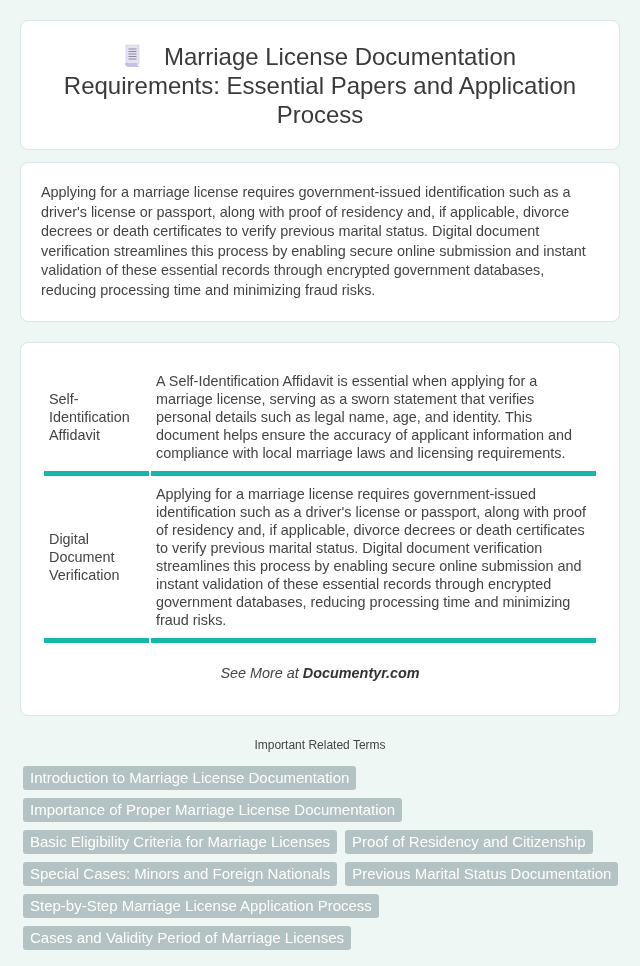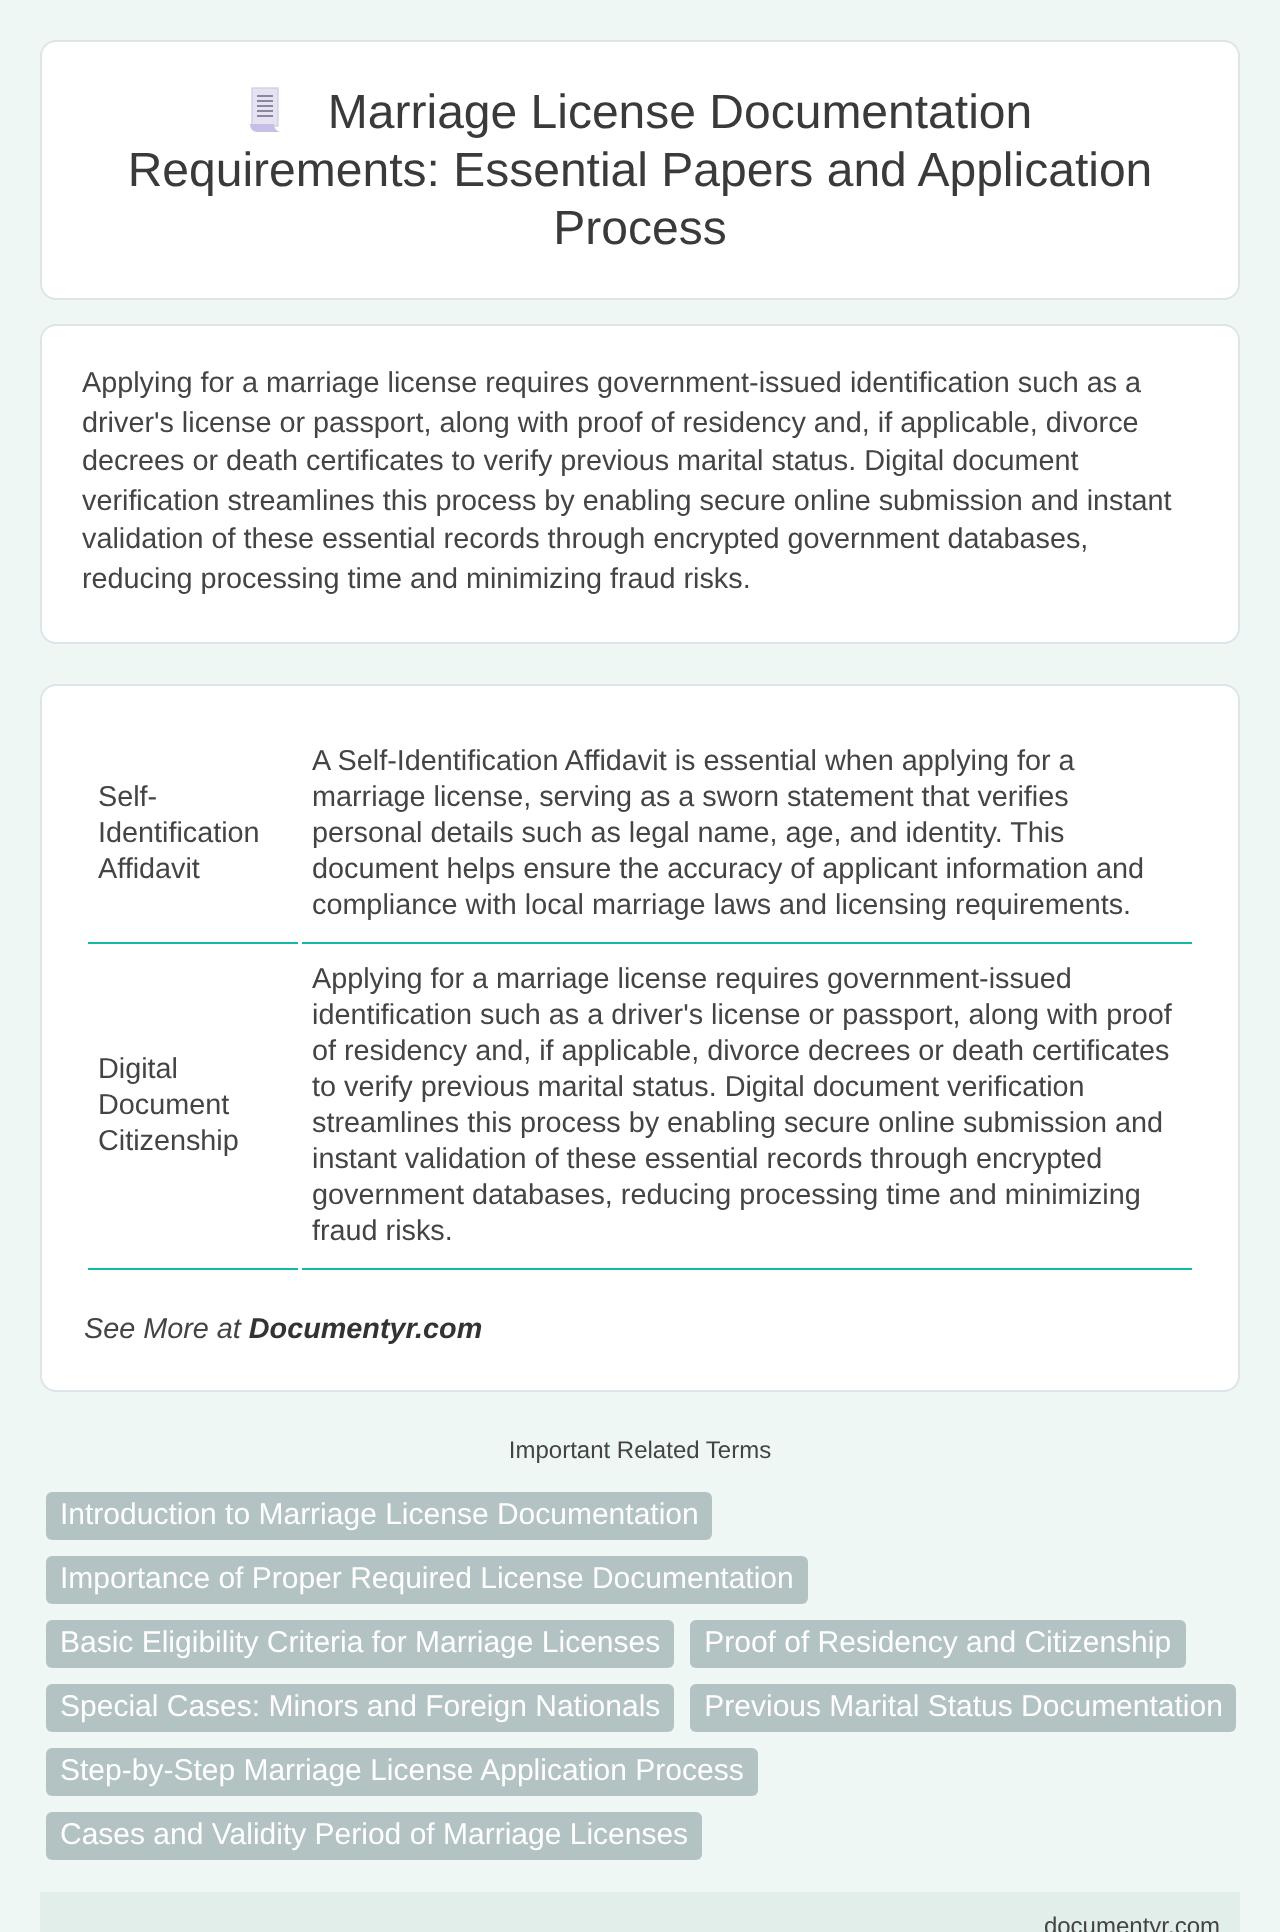--- a/index.html
+++ b/index.html
@@ -51,32 +51,33 @@
     }
     table {
       width: 100%;
       border-collapse: separate;
       border-spacing: 2px 0;
       font-size: 14.4px;
       line-height: 18px;
       color: #444;
     }
     td {
-      border-bottom: 1px solid #14b8a6;
+      border-bottom: 5px solid #14b8a6;
       vertical-align: middle;
       padding: 9px 5px 9px 5px;
     }
     td.term { width: 105px; padding-left: 5px; }
     td.desc { padding-left: 5px; padding-right: 8px; }
     .see-more {
+      text-align: center;
       font-style: italic;
       font-size: 14.4px;
       color: #444;
       margin-top: 22px;
-      margin-bottom: 2px;
+      margin-bottom: 14px;
     }
     .see-more b { font-weight: bold; color: #333; }
     .related-title {
       text-align: center;
       font-size: 12px;
       color: #444;
       margin-top: 22px;
       margin-bottom: 14px;
     }
     .tags {
@@ -134,35 +135,35 @@
 </div>
 
 <div class="card table-card">
   <table>
     <tbody>
       <tr>
         <td class="term">Self-Identification Affidavit</td>
         <td class="desc">A Self-Identification Affidavit is essential when applying for a marriage license, serving as a sworn statement that verifies personal details such as legal name, age, and identity. This document helps ensure the accuracy of applicant information and compliance with local marriage laws and licensing requirements.</td>
       </tr>
       <tr>
-        <td class="term">Digital Document Citizenship</td>
+        <td class="term">Digital Document Verification</td>
         <td class="desc">Applying for a marriage license requires government-issued identification such as a driver's license or passport, along with proof of residency and, if applicable, divorce decrees or death certificates to verify previous marital status. Digital document verification streamlines this process by enabling secure online submission and instant validation of these essential records through encrypted government databases, reducing processing time and minimizing fraud risks.</td>
       </tr>
     </tbody>
   </table>
   <div class="see-more">
     <span>See More at </span><b>Documentyr.com</b>
   </div>
 </div>
 
 <div class="related-title">Important Related Terms</div>
 
 <div class="tags">
   <span class="tag">Introduction to Marriage License Documentation</span>
-  <span class="tag">Importance of Proper Required License Documentation</span>
+  <span class="tag">Importance of Proper Marriage License Documentation</span>
   <span class="tag">Basic Eligibility Criteria for Marriage Licenses</span>
   <span class="tag">Proof of Residency and Citizenship</span>
   <span class="tag">Special Cases: Minors and Foreign Nationals</span>
   <span class="tag">Previous Marital Status Documentation</span>
   <span class="tag">Step-by-Step Marriage License Application Process</span>
   <span class="tag">Cases and Validity Period of Marriage Licenses</span>
 </div>
 
 <div class="footer">
   <span>documentyr.com</span>

